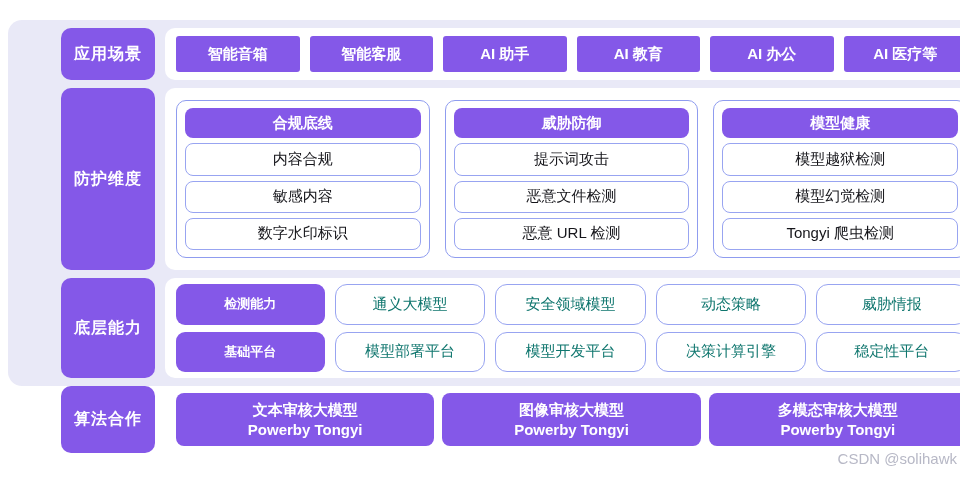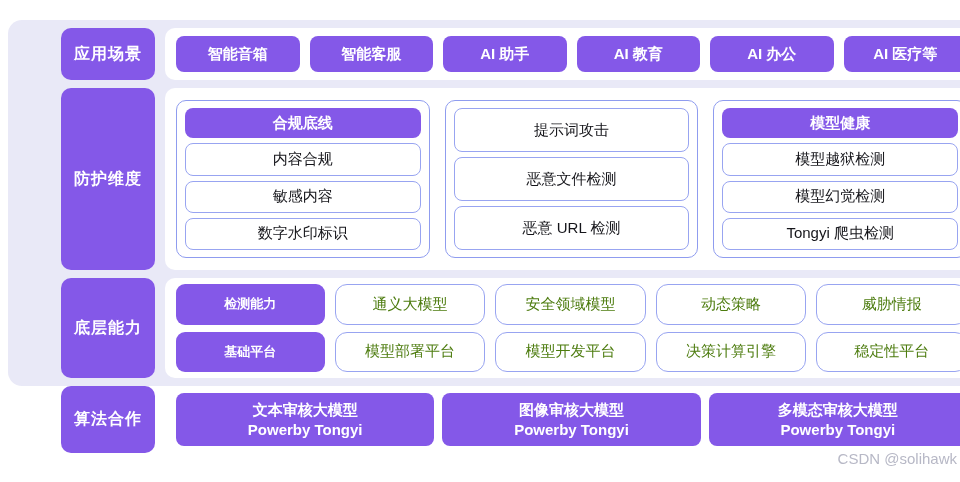--- a/index.html
+++ b/index.html
@@ -22,21 +22,21 @@
   .rlabel {
     background:var(--purple,#8458E8); border-radius:10px;
     display:flex; align-items:center; justify-content:center;
     color:#fff; font-weight:bold; font-size:16px; letter-spacing:1px;
   }
   .panel { background:#ffffff; border-radius:10px; box-sizing:border-box; }
 
   
   .p1 { display:flex; gap:10px; padding:8px 11px; }
   .scn {
-    flex:1; background:var(--purple,#8458E8); border-radius:8px;
+    flex:1; background:var(--purple,#8458E8); border-radius:3px;
     display:flex; align-items:center; justify-content:center;
     color:#fff; font-weight:bold; font-size:15px;
   }
 
   
   .p2 { display:flex; gap:15px; padding:12px 11px; }
   .grp {
     flex:1; border:1px solid var(--group_border,#8F9CEF); border-radius:10px;
     padding:7px 8px; display:flex; flex-direction:column; gap:5px;
     background:#fff;
@@ -58,21 +58,21 @@
   .crow { flex:1; display:flex; gap:10px; }
   .clead {
     flex:1; background:var(--purple,#8458E8); border-radius:9px;
     display:flex; align-items:center; justify-content:center;
     color:#fff; font-weight:bold; font-size:13px;
   }
   .ccell {
     flex:1; background:#fff; border:1px solid var(--cell_border,#98A4F1);
     border-radius:12px;
     display:flex; align-items:center; justify-content:center;
-    color:#4d7c0f; font-size:15px;
+    color:#0f766e; font-size:15px;
   }
 
   
   .p4 { display:flex; gap:8px; padding:7px 11px; }
   .coop {
     flex:1; background:var(--purple,#8458E8); border-radius:8px;
     display:flex; flex-direction:column; align-items:center; justify-content:center;
     color:#ffffff; font-weight:bold; font-size:15px; line-height:1.3;
   }
 
@@ -99,20 +99,21 @@
 
     <div class="rlabel">防护维度</div>
     <div class="panel p2">
       <div class="grp">
         <div class="ghdr">合规底线</div>
         <div class="gcell">内容合规</div>
         <div class="gcell">敏感内容</div>
         <div class="gcell">数字水印标识</div>
       </div>
       <div class="grp">
+        <div class="ghdr">威胁防御</div>
         <div class="gcell">提示词攻击</div>
         <div class="gcell">恶意文件检测</div>
         <div class="gcell">恶意 URL 检测</div>
       </div>
       <div class="grp">
         <div class="ghdr">模型健康</div>
         <div class="gcell">模型越狱检测</div>
         <div class="gcell">模型幻觉检测</div>
         <div class="gcell">Tongyi 爬虫检测</div>
       </div>

